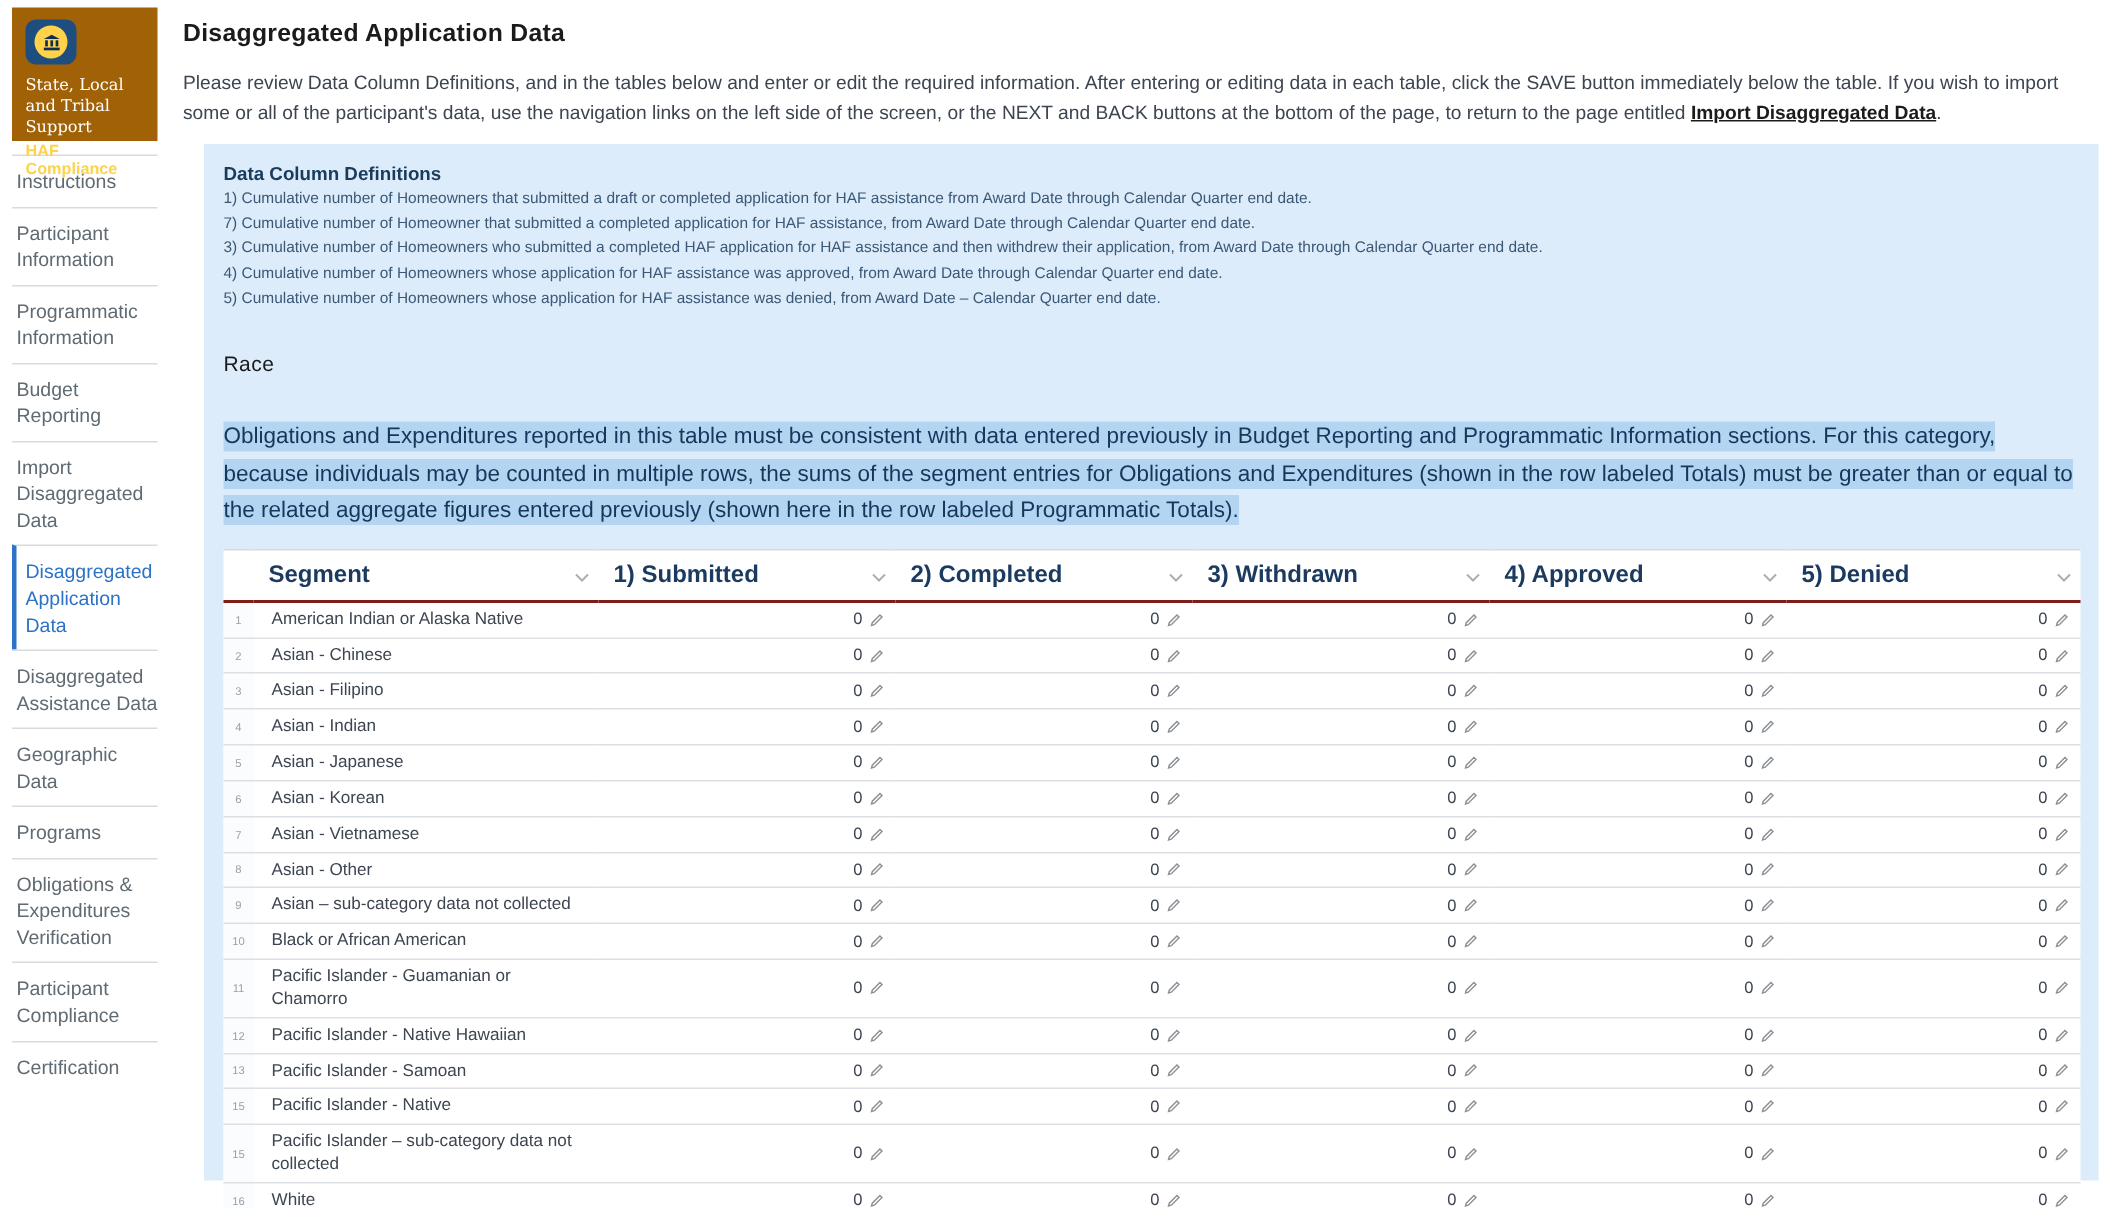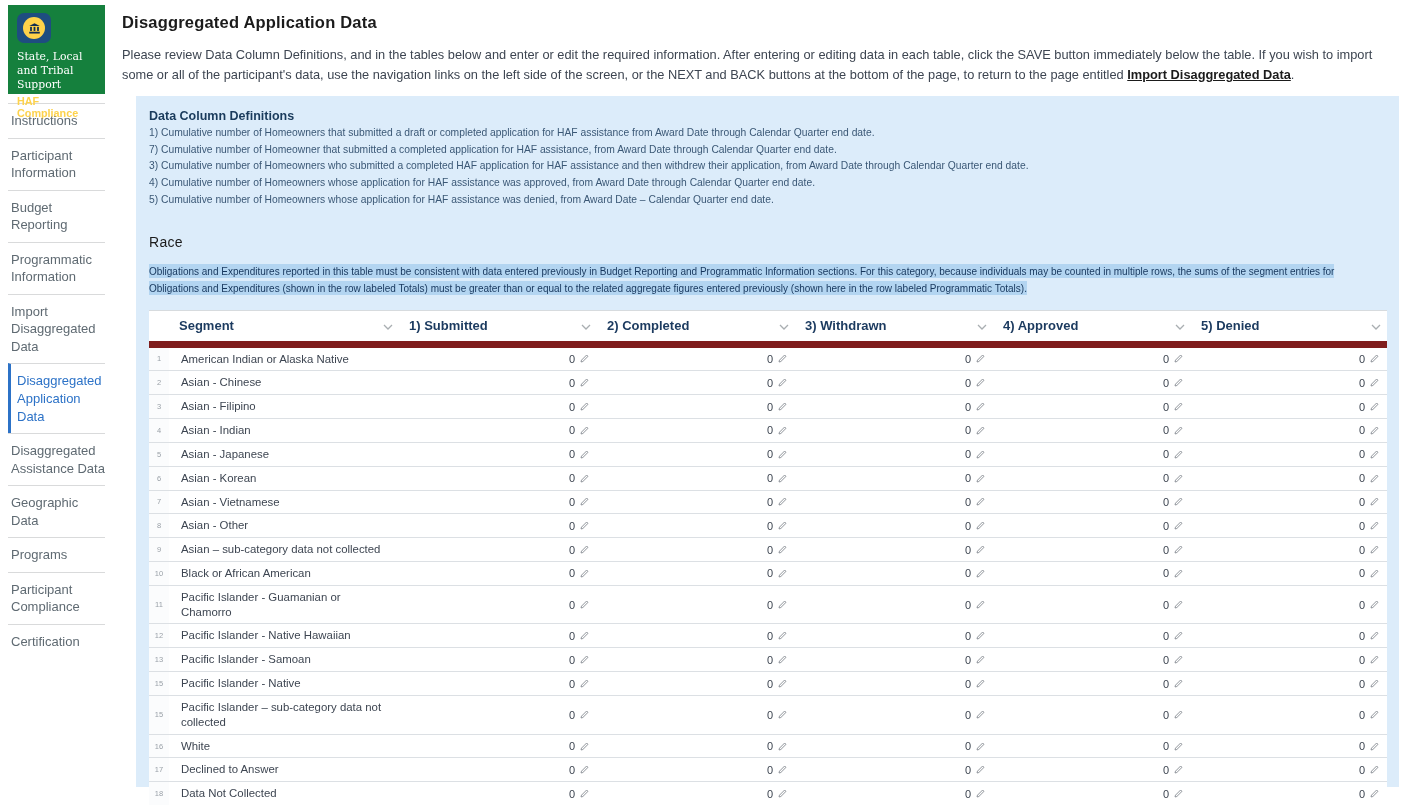--- a/index.html
+++ b/index.html
@@ -1,21 +1,21 @@
 <!DOCTYPE html>
 <html><head>
 <meta charset="utf-8">
 <style>
   * { margin:0; padding:0; box-sizing:border-box; }
   html,body { width:1408px; height:805px; overflow:hidden; background:#ffffff;
               font-family:"Liberation Sans", sans-serif; color:#3d4551; }
 
   
   .sidebar { position:absolute; left:8px; top:5px; width:97px; }
-  .logo { width:97px; height:89px; background:#15803d; padding:8px 9px; }
+  .logo { width:97px; height:89px; background:#a16207; padding:8px 9px; }
   .seal-wrap { width:34px; height:30px; background:#1e4d80; border-radius:7px;
                display:flex; align-items:center; justify-content:center; }
   .seal { width:22px; height:22px; background:#ffd24a; border-radius:50%;
           display:flex; align-items:center; justify-content:center; }
   .org { font-family:"DejaVu Serif", serif; color:#ffffff; font-size:10.8px;
          line-height:1.28; margin-top:7px; }
   .app { color:#fdd24c; font-size:10.8px; font-weight:700; margin-top:4px; }
   .nav { margin-top:9px; }
   .nav-item { border-top:1px solid #d9dadb; padding:8px 0 8px 3px;
               font-size:13px; line-height:1.35; color:#5f6a72; cursor:pointer; }
@@ -28,28 +28,28 @@
   .intro-link { color:#1b1b1b; font-weight:700; text-decoration:underline; cursor:pointer; }
 
   .panel { margin-top:11px; margin-left:14px; width:1263px; height:691px;
            background:#dcecfa; padding:13px 13px 10px 13px; }
 
   .defs-title { font-size:12.5px; font-weight:700; color:#1a3b5c; }
   .defs-line { font-size:10.3px; line-height:1.38; color:#3b5876; margin-top:2.5px; }
 
   h2.race { margin-top:27px; font-size:14px; font-weight:500; color:#1b1b1b; letter-spacing:.3px; }
 
-  .note { margin-top:14px; font-size:10px; line-height:1.63; color:#16365c; }
+  .note { margin-top:30px; font-size:15px; line-height:1.63; color:#16365c; }
   .note .hl { background:#b3d5f1; padding:1.5px 0; }
 
   
   table.tbl { margin-top:13px; width:1238px; border-collapse:collapse; table-layout:fixed;
               background:#ffffff; }
-  .tbl th { font-size:13px; font-weight:700; color:#1b3a5f; text-align:left;
-            border-top:1px solid #d7dbde; border-bottom:7px solid #7f1d1d;
+  .tbl th { font-size:16px; font-weight:700; color:#1b3a5f; text-align:left;
+            border-top:1px solid #d7dbde; border-bottom:2px solid #7f1d1d;
             padding:4px 6px 4px 10px; height:34px; }
   .tbl th .th-inner { display:flex; align-items:center; justify-content:space-between; }
   .tbl td { border-bottom:1px solid #dce0e4; vertical-align:middle; }
   td.num { font-size:7.5px; color:#9aa1a8; text-align:center; background:#fbfcfd; }
   td.seg { font-size:11.4px; color:#3d4551; padding:4px 10px 4px 12px; line-height:1.3; }
   td.val { padding:0 8px 0 0; }
   .val-inner { display:flex; align-items:center; justify-content:flex-end; }
   .val-num { font-size:11px; color:#3d4551; }
   .pencil { margin-left:5px; display:inline-flex; cursor:pointer; }
   .pencil.hidden { visibility:hidden; }
@@ -74,27 +74,28 @@
           <rect x="1.5" y="12" width="13" height="2.2" fill="#112e51"></rect>
         </svg>
       </div>
     </div>
     <div class="org">State, Local and Tribal Support</div>
     <div class="app">HAF Compliance</div>
   </div>
   <div class="nav" id="nav">
       <div class="nav-item">Instructions</div>
       <div class="nav-item">Participant Information</div>
+      <div class="nav-item">Programmatic Information</div>
       <div class="nav-item">Budget Reporting</div>
-      <div class="nav-item">Programmatic Information</div>
       <div class="nav-item">Import Disaggregated Data</div>
       <div class="nav-item active">Disaggregated Application Data</div>
       <div class="nav-item">Disaggregated Assistance Data</div>
       <div class="nav-item">Geographic Data</div>
       <div class="nav-item">Programs</div>
+      <div class="nav-item">Obligations &amp; Expenditures Verification</div>
       <div class="nav-item">Participant Compliance</div>
       <div class="nav-item">Certification</div>
     </div>
 </div>
 
 <div class="main">
   <h1 class="title">Disaggregated Application Data</h1>
   <p class="intro"><span>Please review Data Column Definitions, and in the tables below and enter or edit the required information. After entering or editing data in each table, click the SAVE button immediately below the table. If you wish to import some or all of the participant's data, use the navigation links on the left side of the screen, or the NEXT and BACK buttons at the bottom of the page, to return to the page entitled </span><a class="intro-link">Import Disaggregated Data</a><span>.</span></p>
 
   <div class="panel">

